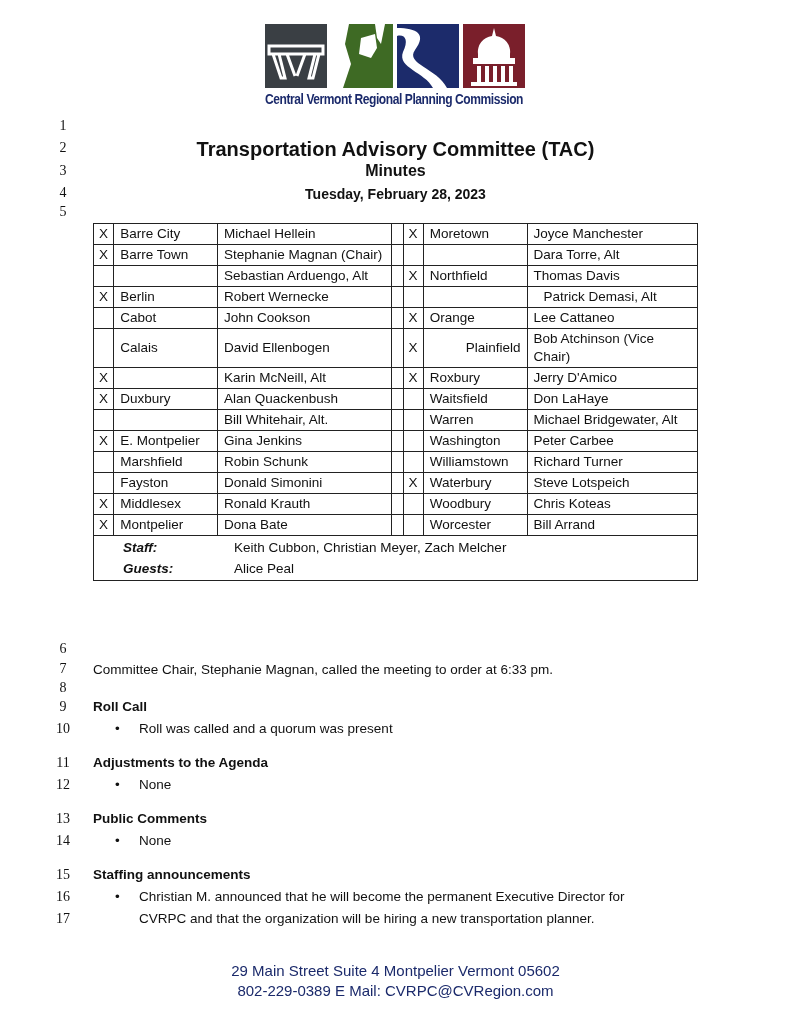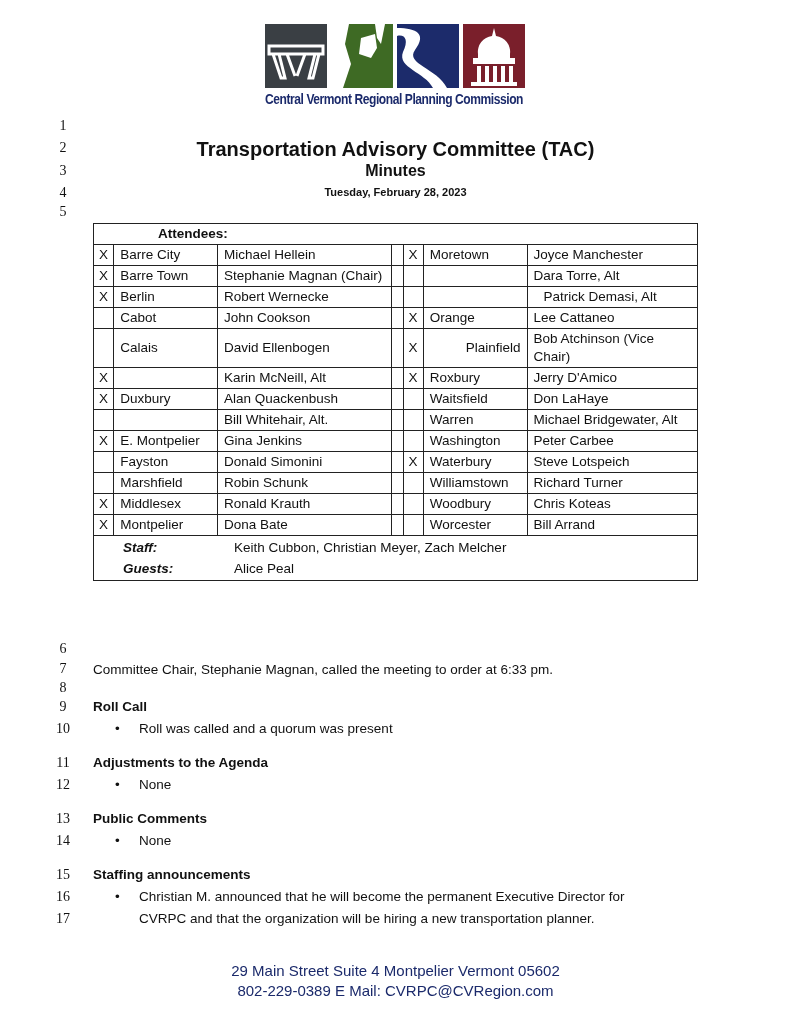--- a/index.html
+++ b/index.html
@@ -5,21 +5,21 @@
   html, body { margin:0; padding:0; background:#ffffff; }
   body { width:791px; height:1024px; position:relative; overflow:hidden; font-family:"Liberation Sans", sans-serif; color:#111; }
   .logo { position:absolute; left:265px; top:24px; width:262px; height:86px; }
   .logo-blocks { display:flex; gap:4px; height:64px; }
   .lb { width:62px; height:64px; position:relative; overflow:hidden; }
   .logo-text { margin-top:3px; font-size:14px; font-weight:bold; color:#1b2a6b; letter-spacing:-0.5px; white-space:nowrap; transform:scaleX(0.86); transform-origin:left; font-family:"Liberation Sans", sans-serif; }
   .ln { position:absolute; left:48px; width:30px; text-align:center; font-family:"Liberation Serif", serif; font-size:14px; color:#111; }
   .title { position:absolute; left:0; width:791px; text-align:center; font-weight:bold; }
   .t1 { top:138px; font-size:20px; }
   .t2 { top:162px; font-size:16px; }
-  .t3 { top:186px; font-size:11px; }
+  .t3 { top:186px; font-size:14px; }
   table.att { position:absolute; left:93px; top:223px; width:605px; border-collapse:collapse; font-size:13.5px; }
   table.att td { border:1.5px solid #222; padding:1px 6px; vertical-align:middle; line-height:18px; }
   table.att td.x { width:11px; text-align:center; padding:1px 4px; }
   table.att td.gap { width:10px; padding:0; }
   .hdr td { font-weight:bold; padding-left:64px !important; border-bottom:1.5px solid #222; }
   .foot td { border-top:1.5px solid #222; }
   .staffrow { display:flex; line-height:21px; }
   .staffrow .lbl { width:111px; padding-left:23px; font-weight:bold;font-style:italic; }
   .body-text { position:absolute; left:93px; font-size:13.5px; }
   .sec { font-weight:bold; }
@@ -82,42 +82,48 @@
 <div class="ln" style="top:867px">15</div>
 <div class="ln" style="top:889px">16</div>
 <div class="ln" style="top:911px">17</div>
 
 <div class="title t1">Transportation Advisory Committee (TAC)</div>
 <div class="title t2">Minutes</div>
 <div class="title t3">Tuesday, February 28, 2023</div>
 
 <table class="att">
   <tbody id="att-body">
-    <tr class="hdr">
-        <td colspan="7">Attendees:</td>
-      </tr>
   <tr>
         <td class="x">X</td>
         <td class="town" style="width: 90px;">Barre City</td>
         <td class="name" style="width: 160px;">Michael Hellein</td>
         <td class="gap"></td>
         <td class="x">X</td>
         <td class="town" style="width: 90px;">Moretown</td>
         <td class="name" style="width: 146px;">Joyce Manchester</td>
       </tr>
       <tr>
         <td class="x">X</td>
         <td class="town" style="width: 90px;">Barre Town</td>
         <td class="name" style="width: 160px;">Stephanie Magnan (Chair)</td>
         <td class="gap"></td>
         <td class="x"></td>
         <td class="town" style="width: 90px;"></td>
         <td class="name" style="width: 146px;">Dara Torre, Alt</td>
       </tr>
       <tr>
+        <td class="x"></td>
+        <td class="town" style="width: 90px;"></td>
+        <td class="name" style="width: 160px;">Sebastian Arduengo, Alt</td>
+        <td class="gap"></td>
+        <td class="x">X</td>
+        <td class="town" style="width: 90px;">Northfield</td>
+        <td class="name" style="width: 146px;">Thomas Davis</td>
+      </tr>
+      <tr>
         <td class="x">X</td>
         <td class="town" style="width: 90px;">Berlin</td>
         <td class="name" style="width: 160px;">Robert Wernecke</td>
         <td class="gap"></td>
         <td class="x"></td>
         <td class="town" style="width: 90px;"></td>
         <td class="name" style="width: 146px; padding-left: 16px;">Patrick Demasi, Alt</td>
       </tr>
       <tr>
         <td class="x"></td>
@@ -168,35 +174,35 @@
         <td class="x">X</td>
         <td class="town" style="width: 90px;">E. Montpelier</td>
         <td class="name" style="width: 160px;">Gina Jenkins</td>
         <td class="gap"></td>
         <td class="x"></td>
         <td class="town" style="width: 90px;">Washington</td>
         <td class="name" style="width: 146px;">Peter Carbee</td>
       </tr>
       <tr>
         <td class="x"></td>
+        <td class="town" style="width: 90px;">Marshfield</td>
+        <td class="name" style="width: 160px;">Robin Schunk</td>
+        <td class="gap"></td>
+        <td class="x"></td>
+        <td class="town" style="width: 90px;">Williamstown</td>
+        <td class="name" style="width: 146px;">Richard Turner</td>
+      </tr>
+      <tr>
+        <td class="x"></td>
         <td class="town" style="width: 90px;">Fayston</td>
         <td class="name" style="width: 160px;">Donald Simonini</td>
         <td class="gap"></td>
         <td class="x">X</td>
         <td class="town" style="width: 90px;">Waterbury</td>
         <td class="name" style="width: 146px;">Steve Lotspeich</td>
-      </tr>
-      <tr>
-        <td class="x"></td>
-        <td class="town" style="width: 90px;">Marshfield</td>
-        <td class="name" style="width: 160px;">Robin Schunk</td>
-        <td class="gap"></td>
-        <td class="x"></td>
-        <td class="town" style="width: 90px;">Williamstown</td>
-        <td class="name" style="width: 146px;">Richard Turner</td>
       </tr>
       <tr>
         <td class="x">X</td>
         <td class="town" style="width: 90px;">Middlesex</td>
         <td class="name" style="width: 160px;">Ronald Krauth</td>
         <td class="gap"></td>
         <td class="x"></td>
         <td class="town" style="width: 90px;">Woodbury</td>
         <td class="name" style="width: 146px;">Chris Koteas</td>
       </tr>

